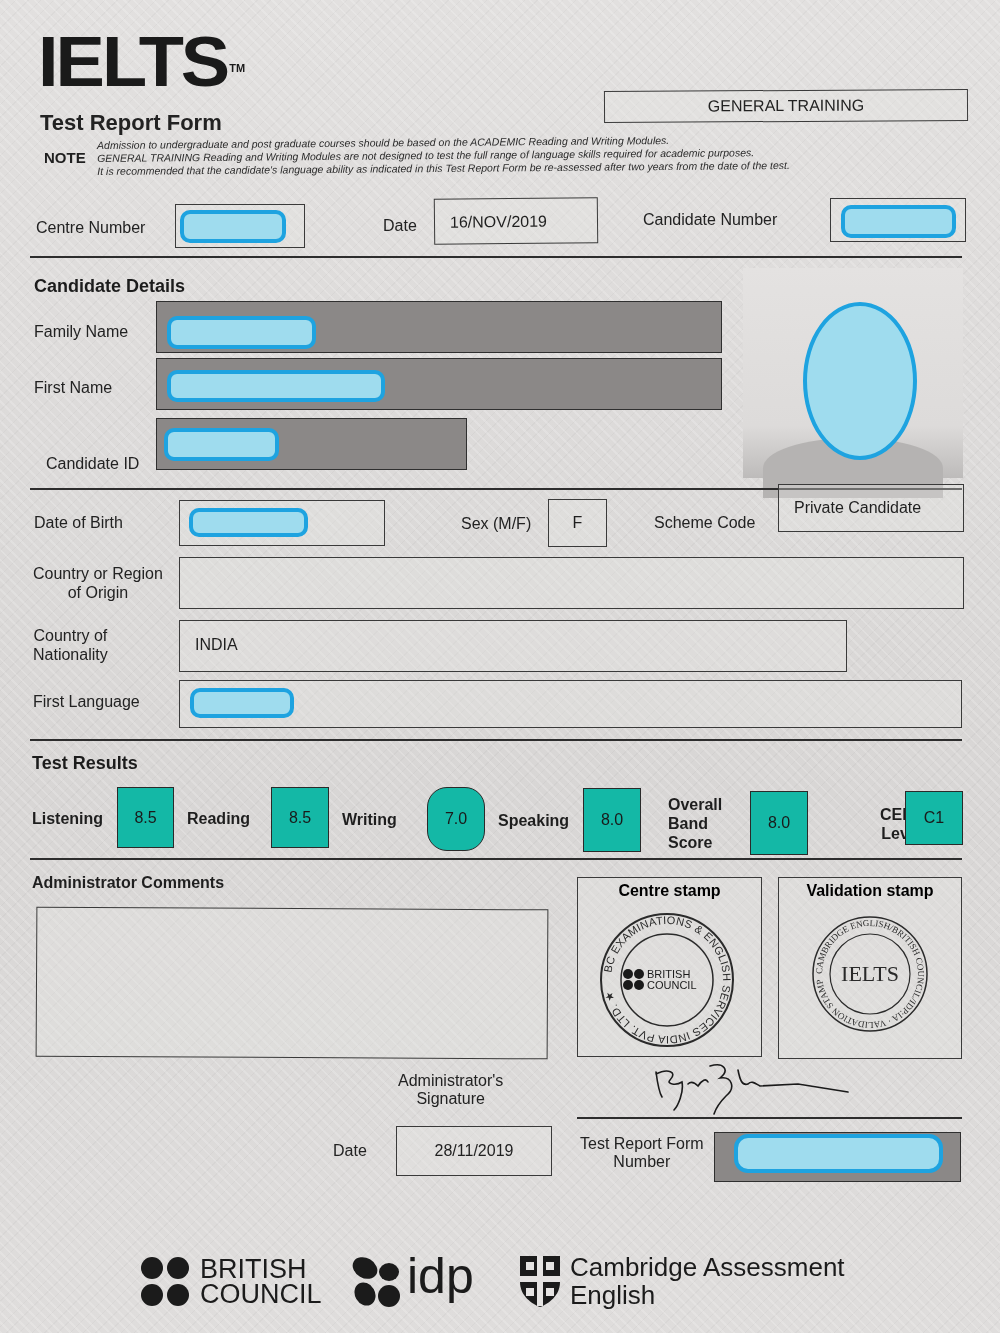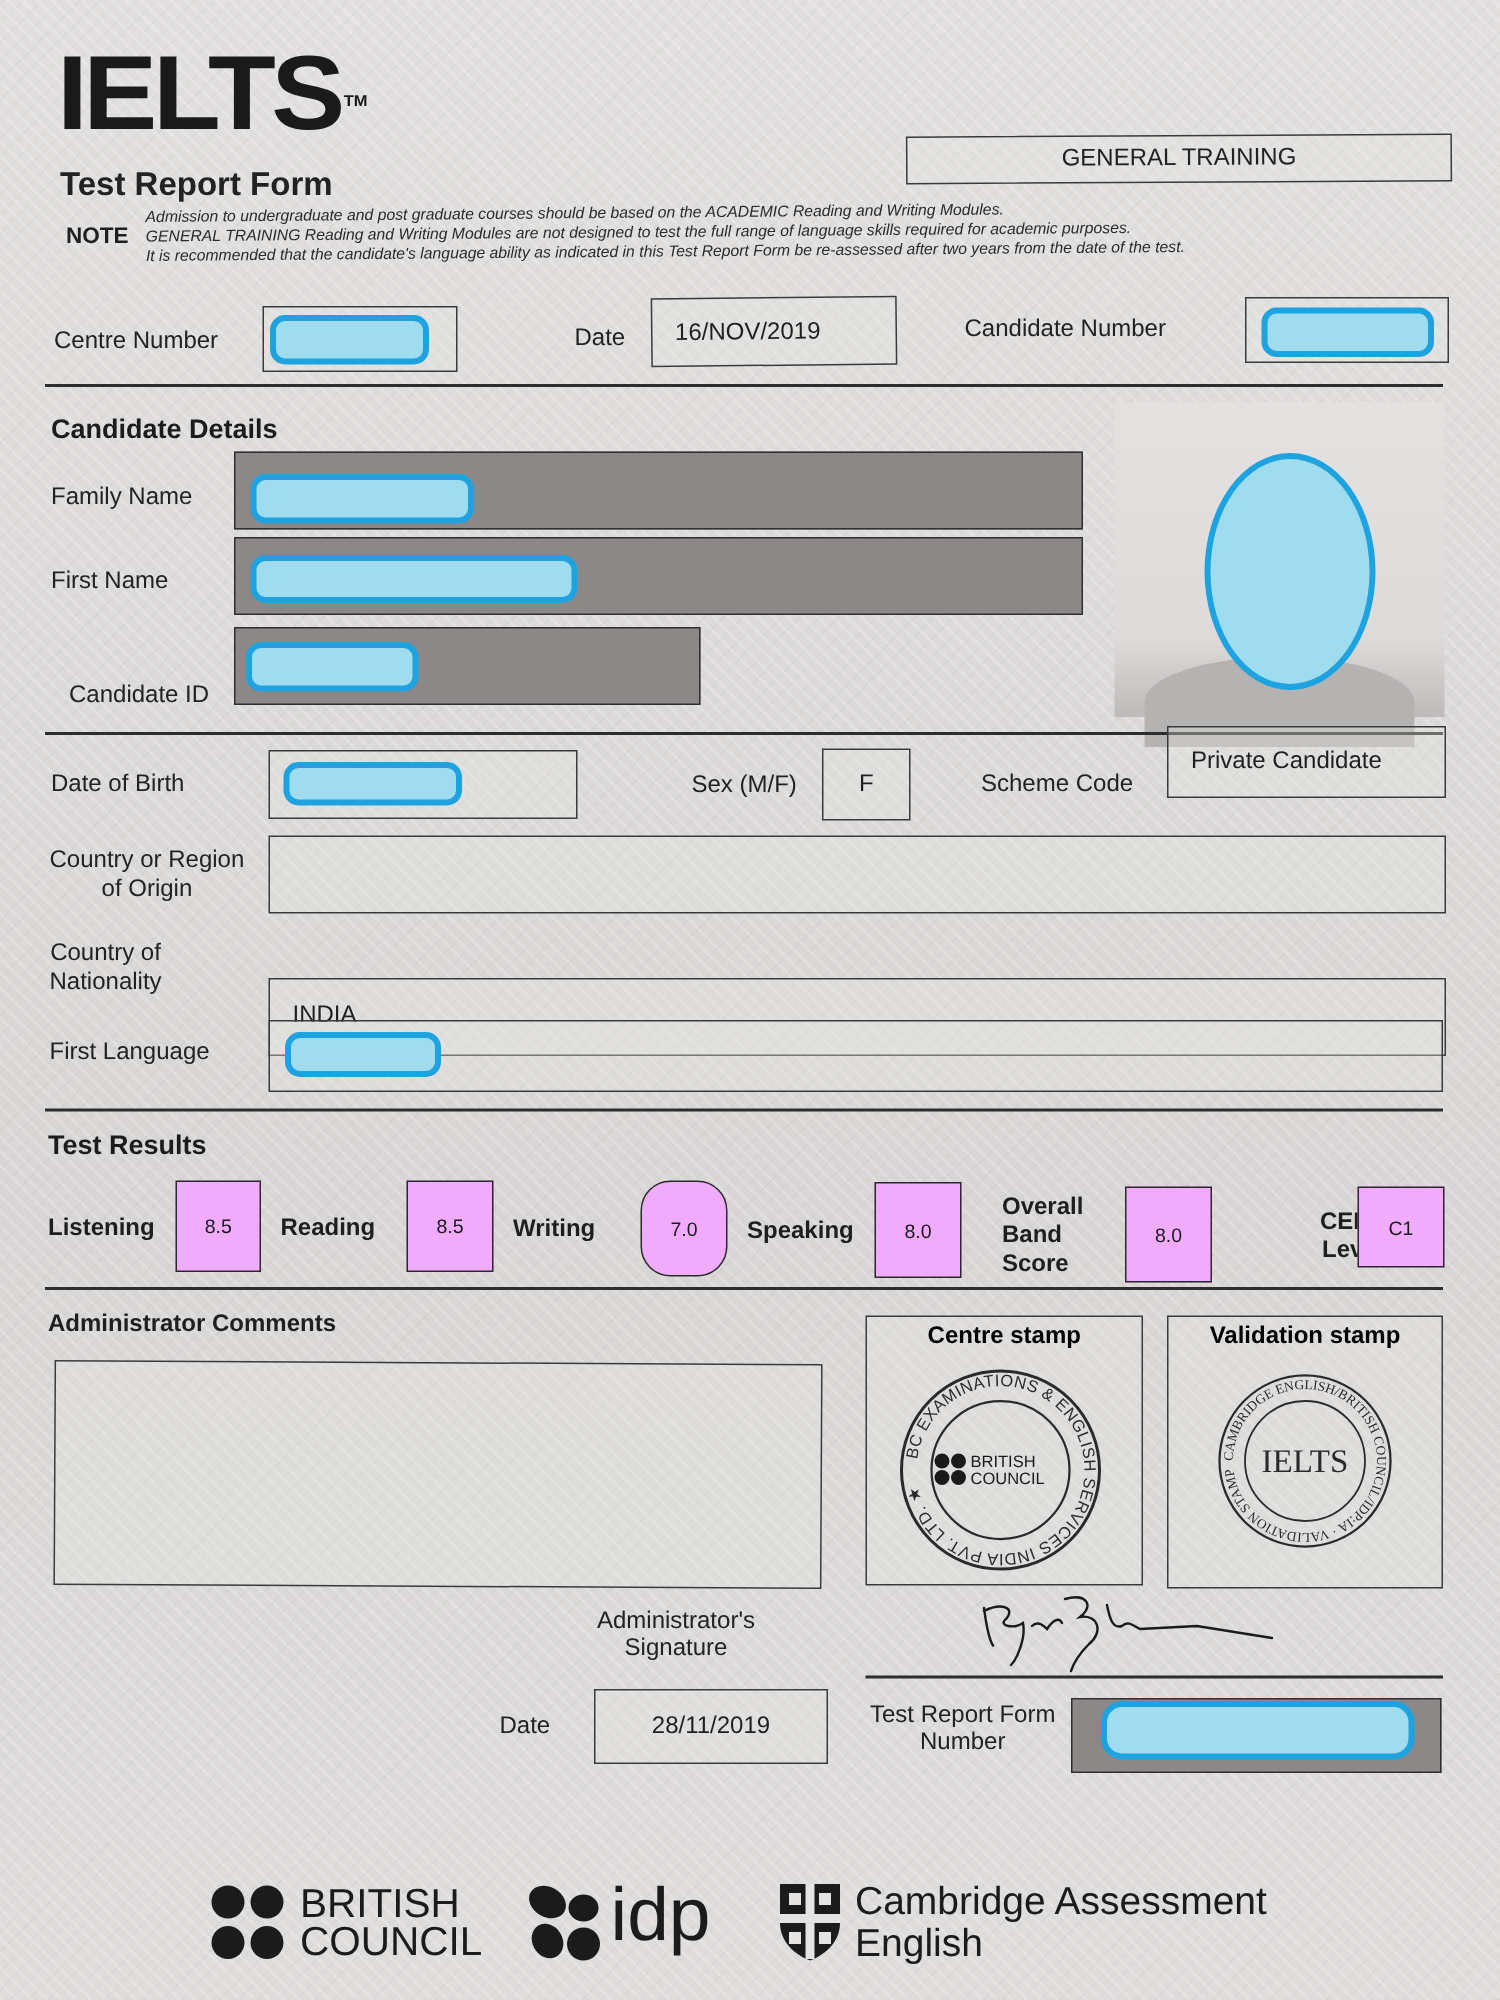--- a/index.html
+++ b/index.html
@@ -18,22 +18,22 @@
   .box { position: absolute; border: 1.5px solid #3a3a3a; background: rgba(230,228,227,0.35); }
   .dark { background: #8b8887; border: 1.5px solid #2f2f2f; }
   .redact {
     position: absolute; background: #9fdcee; border: 4px solid #1ea3e0; border-radius: 10px;
   }
   .lbl { position: absolute; font-size: 16px; color: #222; text-align: center; }
   .hdr { position: absolute; font-size: 18px; font-weight: bold; color: #1c1c1c; }
   .rule { position: absolute; height: 1.5px; background: #2d2d2d; }
   .score-lbl { position: absolute; font-size: 16px; font-weight: bold; color: #1e1e1e; line-height: 19px; }
   .score-box {
-    position: absolute; background: #f0abfc; border: 1.5px solid #2a2a2a;
-    display: flex; align-items: center; justify-content: center; font-size: 13px; color: #1a1a1a;
+    position: absolute; background: #14b8a6; border: 1.5px solid #2a2a2a;
+    display: flex; align-items: center; justify-content: center; font-size: 16px; color: #1a1a1a;
   }
   .stamp-title { position: absolute; font-size: 16px; font-weight: bold; color: #000000; width: 100%; text-align: center; top: 2px; }
   .logo-text { font-weight: bold; color: #1b1b1b; }
 </style>
 </head>
 <body>
 
 <div class="abs" style="left:38px;top:22px;font-size:74px;font-weight:900;letter-spacing:-3px;color:#1a1a1a;line-height:80px;transform:scaleY(0.95);">
   <span>IELTS</span><sup style="font-size:11px;font-weight:bold;letter-spacing:0;vertical-align:top;position:relative;top:6px;left:2px;">TM</sup>
 </div>
@@ -105,21 +105,21 @@
   <div>of Origin</div>
 </div>
 <div class="box" style="left:179px;top:557px;width:785px;height:52px;">
   <div></div>
 </div>
 
 <div class="lbl" style="left:33px;top:626px;line-height:19px;">
   <div>Country of</div>
   <div>Nationality</div>
 </div>
-<div class="box" style="left:179px;top:652px;width:785px;height:52px;">
+<div class="box" style="left:179px;top:620px;width:668px;height:52px;">
   <div style="font-size:16px;padding:15px 0 0 15px;">INDIA</div>
 </div>
 
 <div class="lbl" style="left:33px;top:693px;">First Language</div>
 <div class="box" style="left:179px;top:680px;width:783px;height:48px;"></div>
 <div class="redact" style="left:190px;top:688px;width:104px;height:30px;"></div>
 
 <div class="rule" style="left:30px;top:739px;width:932px;"></div>
 
 <div class="hdr" style="left:32px;top:753px;">Test Results</div>

